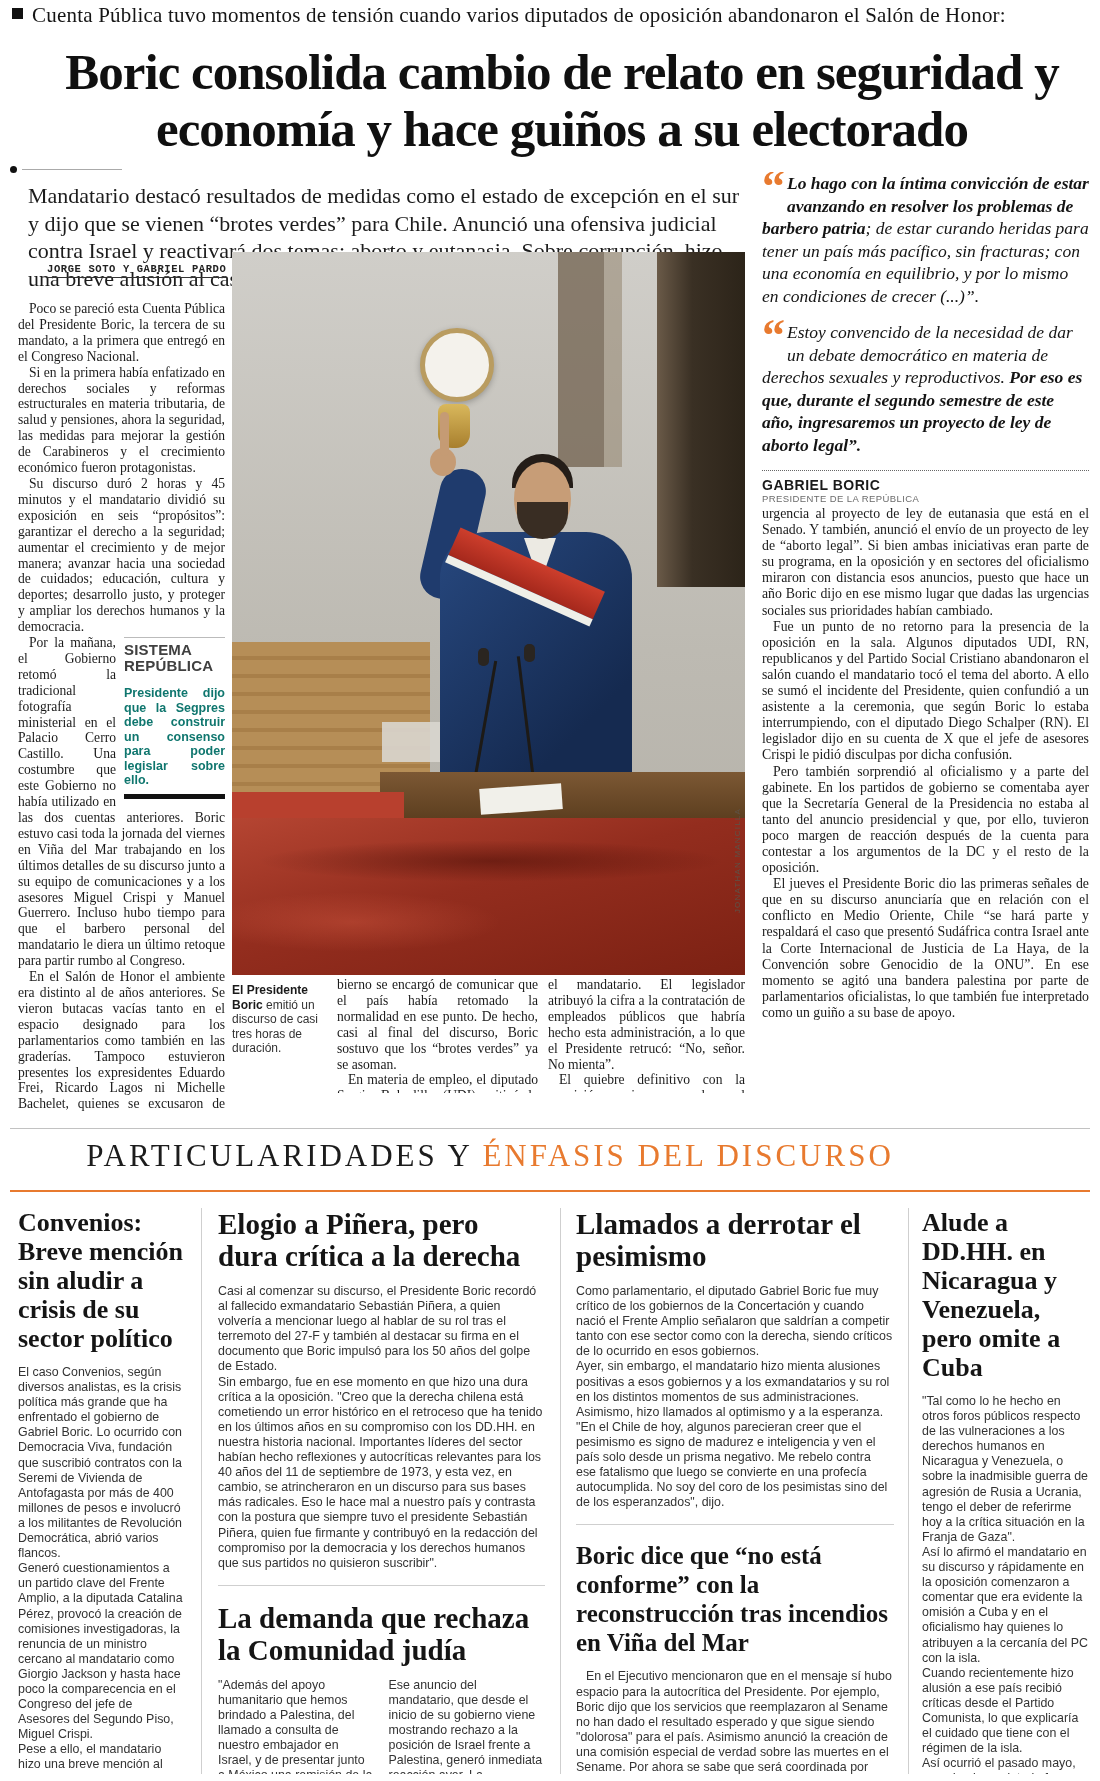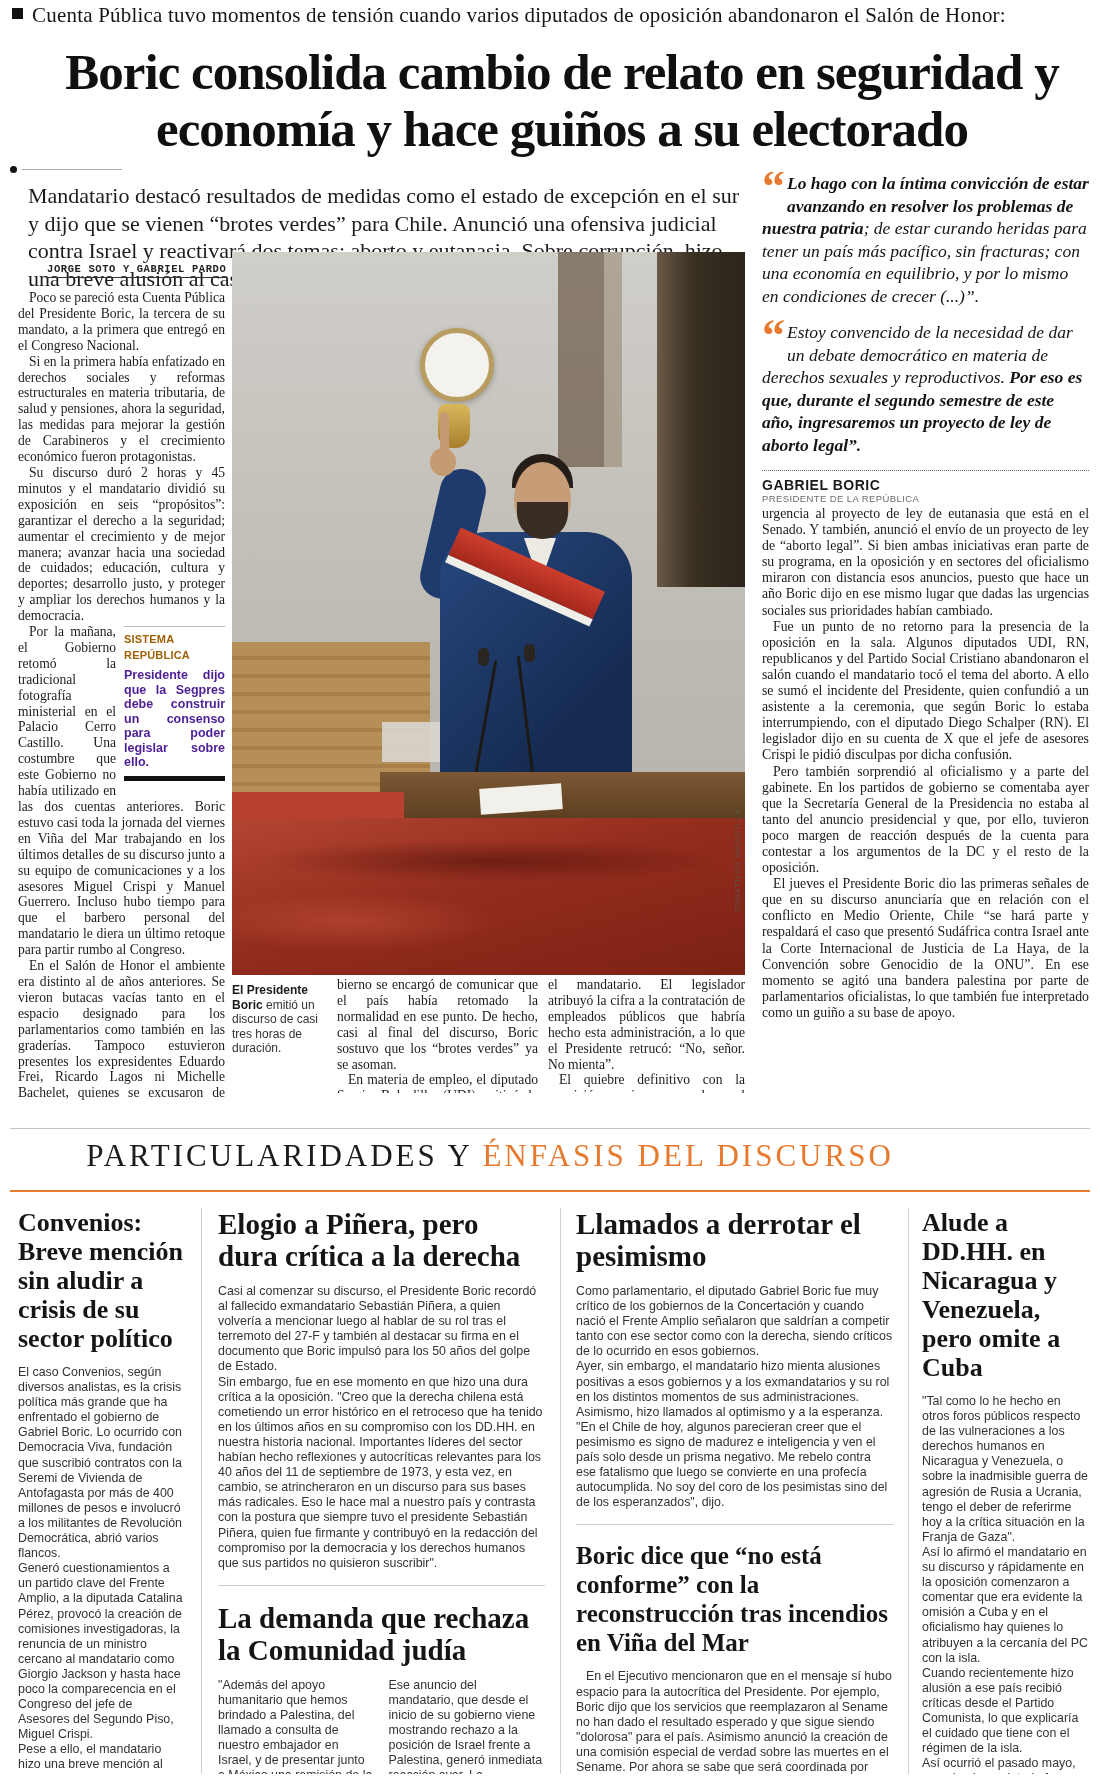--- a/index.html
+++ b/index.html
@@ -16,33 +16,33 @@
   .kicker{left:32px;top:3px;font-size:21px;letter-spacing:.2px;color:#151515;}
   .headline{left:0;top:32px;width:1100px;text-align:center;
             font-size:51px;line-height:57px;font-weight:700;letter-spacing:-1px;color:#101010;}
   .lead-dot{left:10px;top:166px;width:7px;height:7px;border-radius:50%;background:#111;}
   .lead-rule{left:22px;top:169px;width:100px;height:1px;background:#aaa;}
   .deck{left:28px;top:182px;width:714px;font-size:22px;line-height:27.5px;color:#1c1c1c;}
   .byline{left:28px;top:263px;font-size:10.5px;font-weight:bold;letter-spacing:.6px;
           color:#222;border-bottom:1px solid #333;padding-bottom:2px;}
 
   
-  .left-col{left:18px;top:290px;width:207px;height:812px;overflow:hidden;
+  .left-col{left:18px;top:301px;width:207px;height:812px;overflow:hidden;
             font-size:13.6px;line-height:15.9px;}
   .left-col p{margin:0;text-indent:11px;}
   .mid-a{left:337px;top:977px;width:201px;height:116px;overflow:hidden;font-size:13.6px;line-height:15.9px;}
   .mid-b{left:548px;top:977px;width:197px;height:116px;overflow:hidden;font-size:13.6px;line-height:15.9px;}
   .mid-a p,.mid-b p{margin:0;text-indent:11px;}
   .noindent{text-indent:0 !important;}
 
   
   .inset{float:right;width:101px;margin:2px 0 4px 8px;padding-top:4px;
          border-top:1px solid #bbb;font-family:"Liberation Sans",sans-serif;text-indent:0;}
-  .inset-title{color:#a16207;font-weight:bold;font-size:11px;line-height:16px;letter-spacing:.2px;}
-  .inset-text{margin-top:5px;font-size:12.5px;line-height:14.5px;font-weight:bold;color:#4c1d95;}
+  .inset-title{color:#404040;font-weight:bold;font-size:15px;line-height:16px;letter-spacing:.2px;}
+  .inset-text{margin-top:12px;font-size:12.5px;line-height:14.5px;font-weight:bold;color:#0f766e;}
   .inset-bar{margin-top:6px;height:5px;background:#111;}
 
   
   .right-col{left:762px;top:172px;width:327px;height:985px;overflow:hidden;}
   .quote{font-style:italic;font-size:17.5px;line-height:22.5px;color:#141414;margin:0 0 14px 0;}
   .quote .qmark{float:left;color:#e87a2f;font-size:46px;line-height:30px;font-style:normal;
                 font-weight:bold;margin-right:5px;letter-spacing:-3px;}
   .quote b{font-weight:bold;}
   .dotted-rule{border-top:1.5px dotted #666;margin:2px 0 6px 0;}
   .attrib-name{font-family:"Liberation Sans",sans-serif;font-size:14px;font-weight:bold;
@@ -191,21 +191,21 @@
   <p class="noindent">bierno se encargó de comunicar que el país había retomado la normalidad en ese punto. De hecho, casi al final del discurso, Boric sostuvo que los “brotes verdes” ya se asoman.</p>
   <p>En materia de empleo, el diputado Sergio Bobadilla (UDI) criticó la cifra de medio millón de nuevos puestos de trabajo dicha por</p>
 </div>
 <div class="abs mid-b just serif">
   <p class="noindent">el mandatario. El legislador atribuyó la cifra a la contratación de empleados públicos que habría hecho esta administración, a lo que el Presidente retrucó: “No, señor. No mienta”.</p>
   <p>El quiebre definitivo con la oposición vino cuando el mandatario tocó los denominados temas de la agenda valórica. Prometió darle</p>
 </div>
 
 <div class="abs right-col serif">
   <p class="quote">
-    <span class="qmark">“</span><b>Lo hago con la íntima convicción de estar avanzando en resolver los problemas de nuestra patria</b><span>; de estar curando heridas para tener un país más pacífico, sin fracturas; con una economía en equilibrio, y por lo mismo en condiciones de crecer (...)”.</span>
+    <span class="qmark">“</span><b>Lo hago con la íntima convicción de estar avanzando en resolver los problemas de barbero patria</b><span>; de estar curando heridas para tener un país más pacífico, sin fracturas; con una economía en equilibrio, y por lo mismo en condiciones de crecer (...)”.</span>
   </p>
   <p class="quote">
     <span class="qmark">“</span><span>Estoy convencido de la necesidad de dar un debate democrático en materia de derechos sexuales y reproductivos. </span><b>Por eso es que, durante el segundo semestre de este año, ingresaremos un proyecto de ley de aborto legal”.</b>
   </p>
   <div class="dotted-rule"></div>
   <div class="attrib-name">GABRIEL BORIC</div>
   <div class="attrib-title">PRESIDENTE DE LA REPÚBLICA</div>
   <div class="right-body just">
     <p class="noindent">urgencia al proyecto de ley de eutanasia que está en el Senado. Y también, anunció el envío de un proyecto de ley de “aborto legal”. Si bien ambas iniciativas eran parte de su programa, en la oposición y en sectores del oficialismo miraron con distancia esos anuncios, puesto que hace un año Boric dijo en ese mismo lugar que dadas las urgencias sociales sus prioridades habían cambiado.</p>
     <p>Fue un punto de no retorno para la presencia de la oposición en la sala. Algunos diputados UDI, RN, republicanos y del Partido Social Cristiano abandonaron el salón cuando el mandatario tocó el tema del aborto. A ello se sumó el incidente del Presidente, quien confundió a un asistente a la ceremonia, que según Boric lo estaba interrumpiendo, con el diputado Diego Schalper (RN). El legislador dijo en su cuenta de X que el jefe de asesores Crispi le pidió disculpas por dicha confusión.</p>

